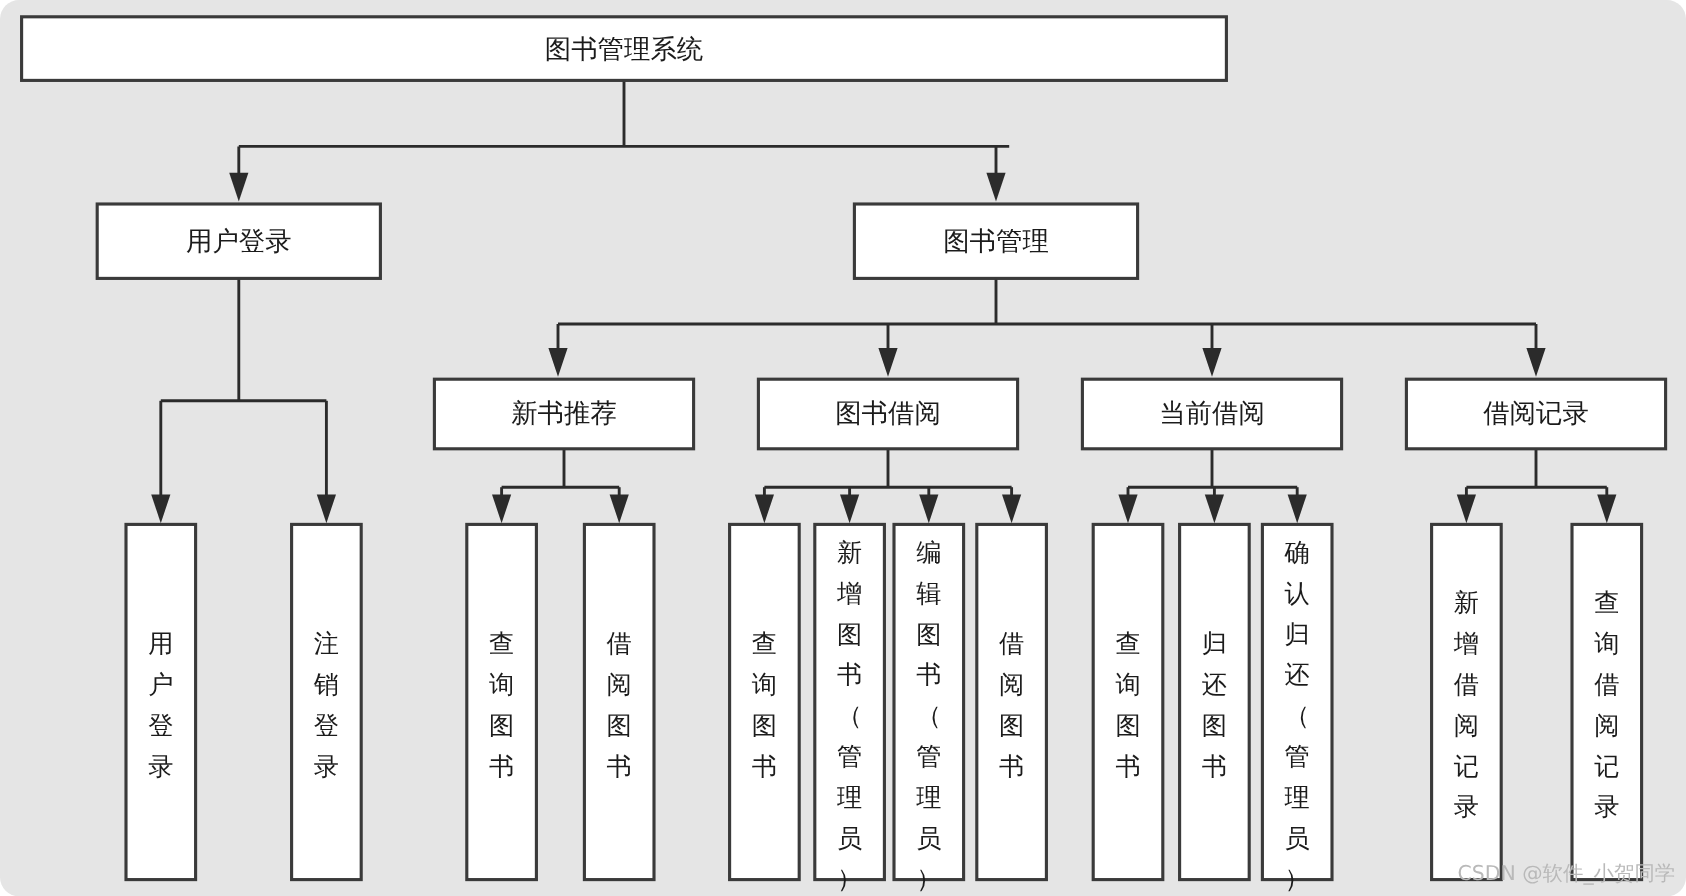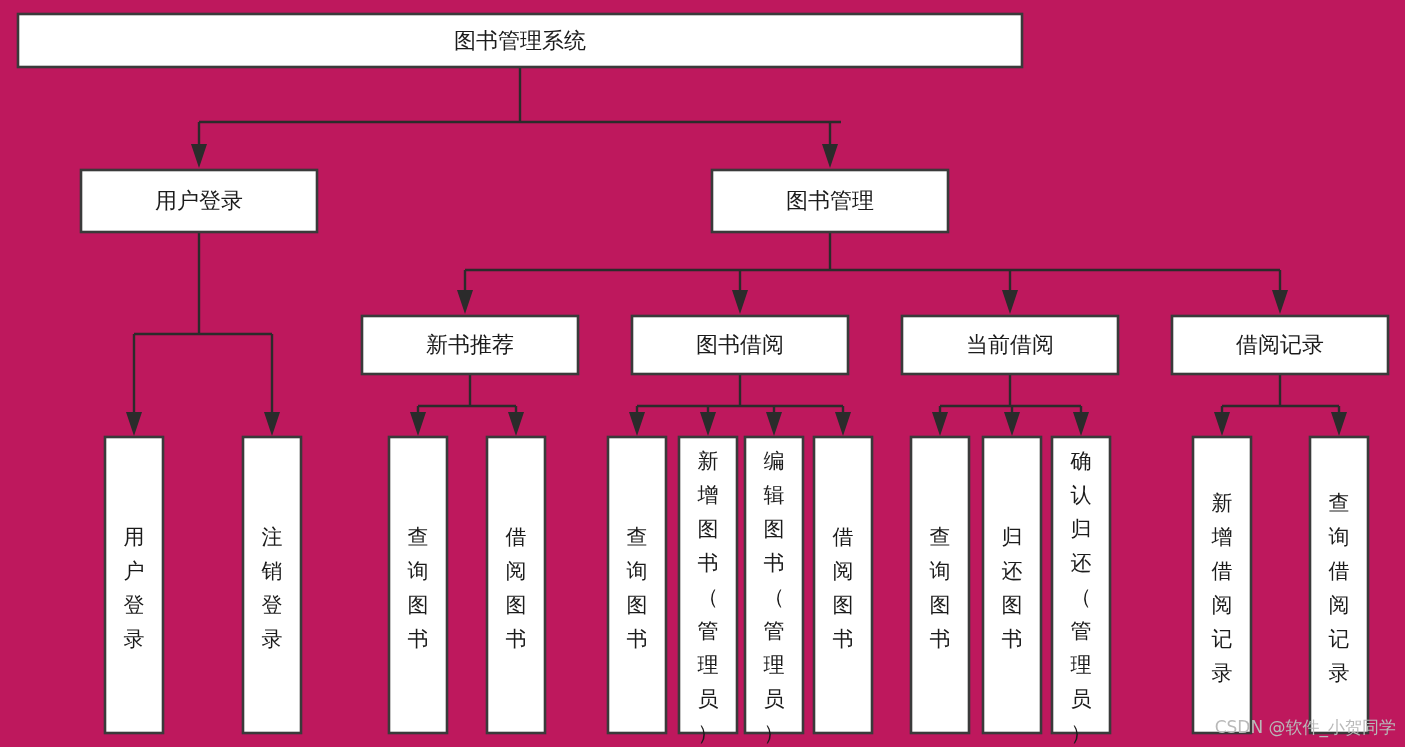--- a/index.html
+++ b/index.html
@@ -8,22 +8,23 @@
     padding: 0;
     background: #ffffff;
   }
   body {
     font-family: "DejaVu Sans", "Liberation Sans", sans-serif;
   }
   #diagram-root {
     position: relative;
     width: 1405px;
     height: 747px;
-    background: #be185d;
+    background: #e5e5e5;
     overflow: hidden;
+    border-radius: 16px;
   }
   svg#tree-svg {
     position: absolute;
     left: 0;
     top: 0;
     width: 1405px;
     height: 747px;
     display: block;
   }
   .node-box {

